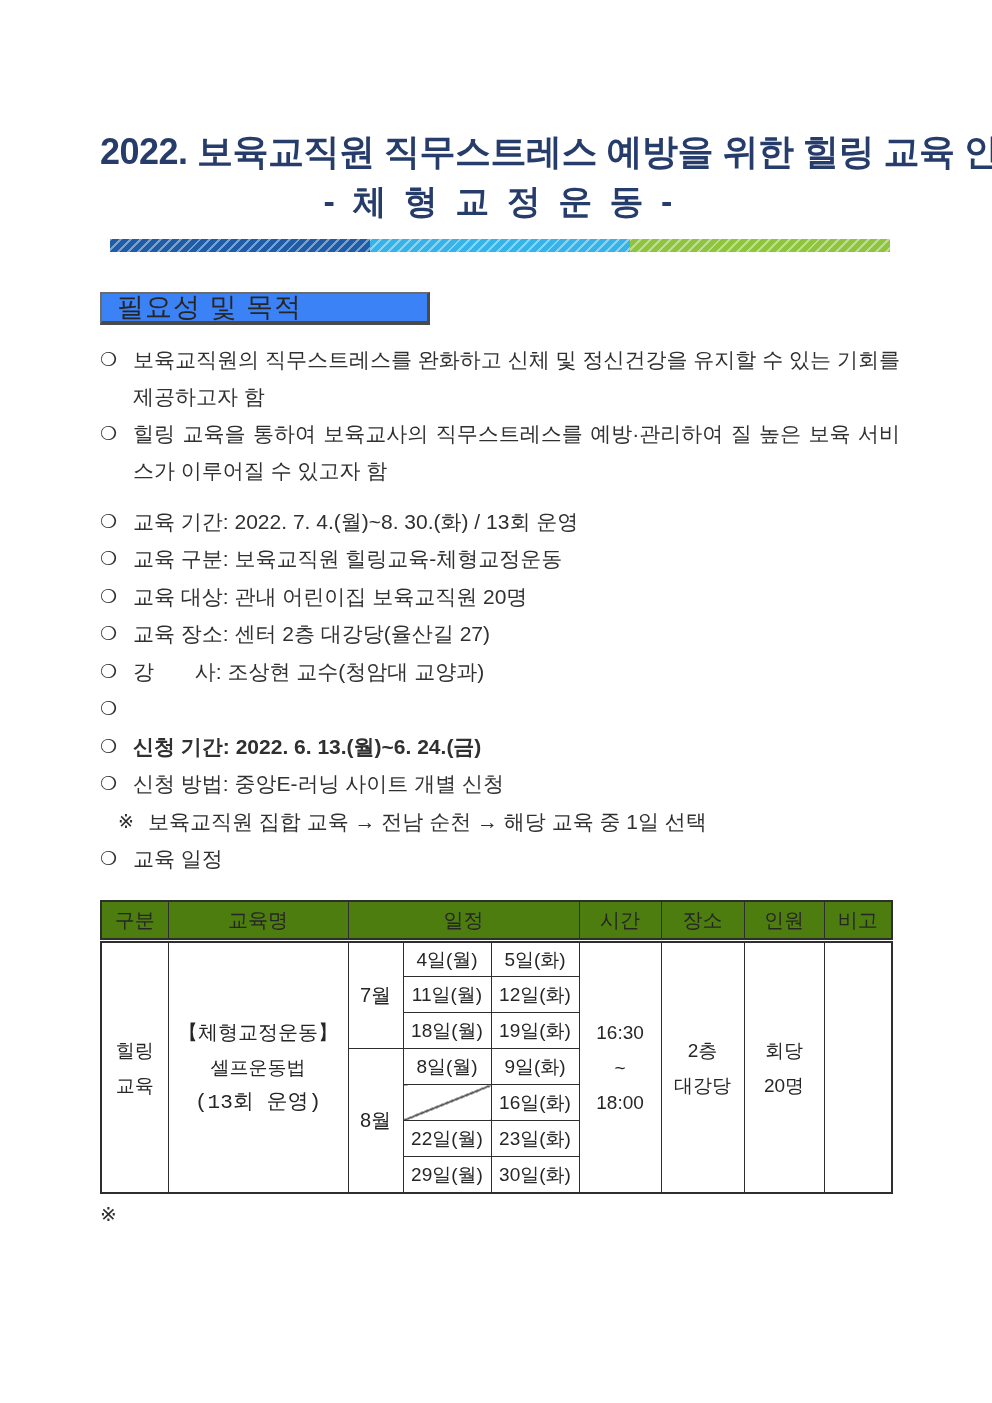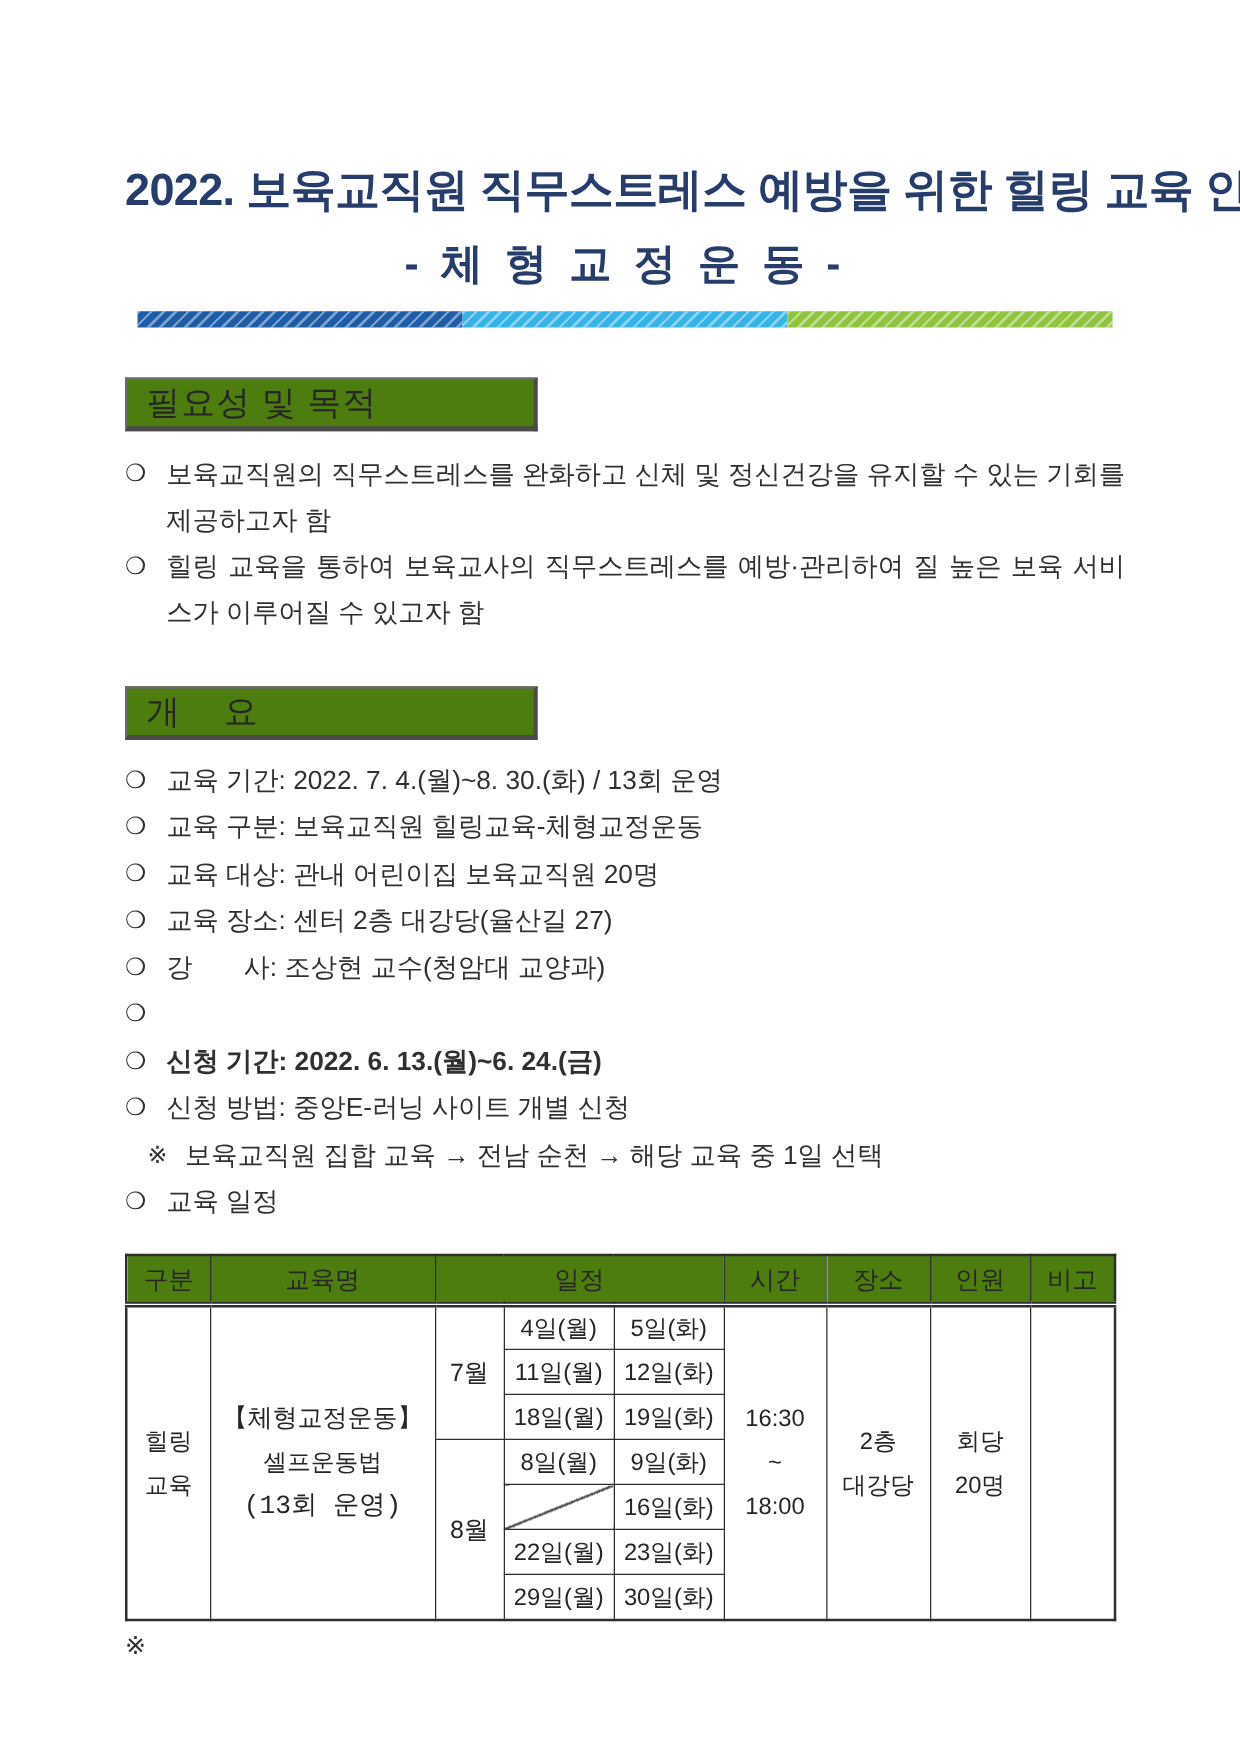--- a/index.html
+++ b/index.html
@@ -13,36 +13,36 @@
 
   
   .title-line1 {
     text-align: center; font-size: 36px; font-weight: 800;
     color: #263C6B; letter-spacing: -0.5px; line-height: 1.35;
     white-space: pre;
   }
   .title-line2 {
     text-align: center; font-size: 34px; font-weight: 800;
     color: #263C6B; letter-spacing: 4px; line-height: 1.3;
-    white-space: pre; margin-top: 12px;
+    white-space: pre; margin-top: 2px;
   }
 
   
   .stripe-bar { display: flex; height: 13px; width: 780px; margin: 16px 0 0 10px; }
   .stripe-seg { flex: 1; height: 100%;
     background-image: repeating-linear-gradient(135deg,
       rgba(255,255,255,0.42) 0 2px, rgba(255,255,255,0) 2px 7px);
   }
   .stripe-dark  { background-color: #1E5CA8; }
   .stripe-light { background-color: #36B4E9; }
   .stripe-green { background-color: #8FC53E; }
 
   
   .section-box {
-    width: 330px; height: 43px; background: #4d7c0f;
+    width: 330px; height: 33px; background: #3b82f6;
     border: 2px solid #6b6b6b; border-right: 3px solid #4a4a4a;
     border-bottom: 4px solid #4a4a4a;
     display: flex; align-items: center; padding-left: 15px;
     margin-top: 40px;
   }
   .section-heading { font-size: 27px; color: #262626; letter-spacing: 1px; white-space: pre; }
 
   
   .purpose-list { margin-top: 16px; width: 800px; }
   .bullet-item { display: flex; font-size: 21px; line-height: 37px; color: #303030; }
@@ -107,23 +107,20 @@
       <div class="bullet-item">
         <span class="bullet-marker">❍</span>
         <span class="bullet-text">보육교직원의 직무스트레스를 완화하고 신체 및 정신건강을 유지할 수 있는 기회를 제공하고자 함</span>
       </div>
       <div class="bullet-item">
         <span class="bullet-marker">❍</span>
         <span class="bullet-text">힐링 교육을 통하여 보육교사의 직무스트레스를 예방·관리하여 질 높은 보육 서비스가 이루어질 수 있고자 함</span>
       </div>
     </div>
 
-    <div class="section-box">
-      <span class="section-heading">개    요</span>
-    </div>
     <div class="overview-list">
       <div class="ov-item">
         <span class="ov-marker">❍</span>
         <span class="ov-text">교육 기간: 2022. 7. 4.(월)~8. 30.(화) / 13회 운영</span>
       </div>
       <div class="ov-item">
         <span class="ov-marker">❍</span>
         <span class="ov-text">교육 구분: 보육교직원 힐링교육-체형교정운동</span>
       </div>
       <div class="ov-item">

